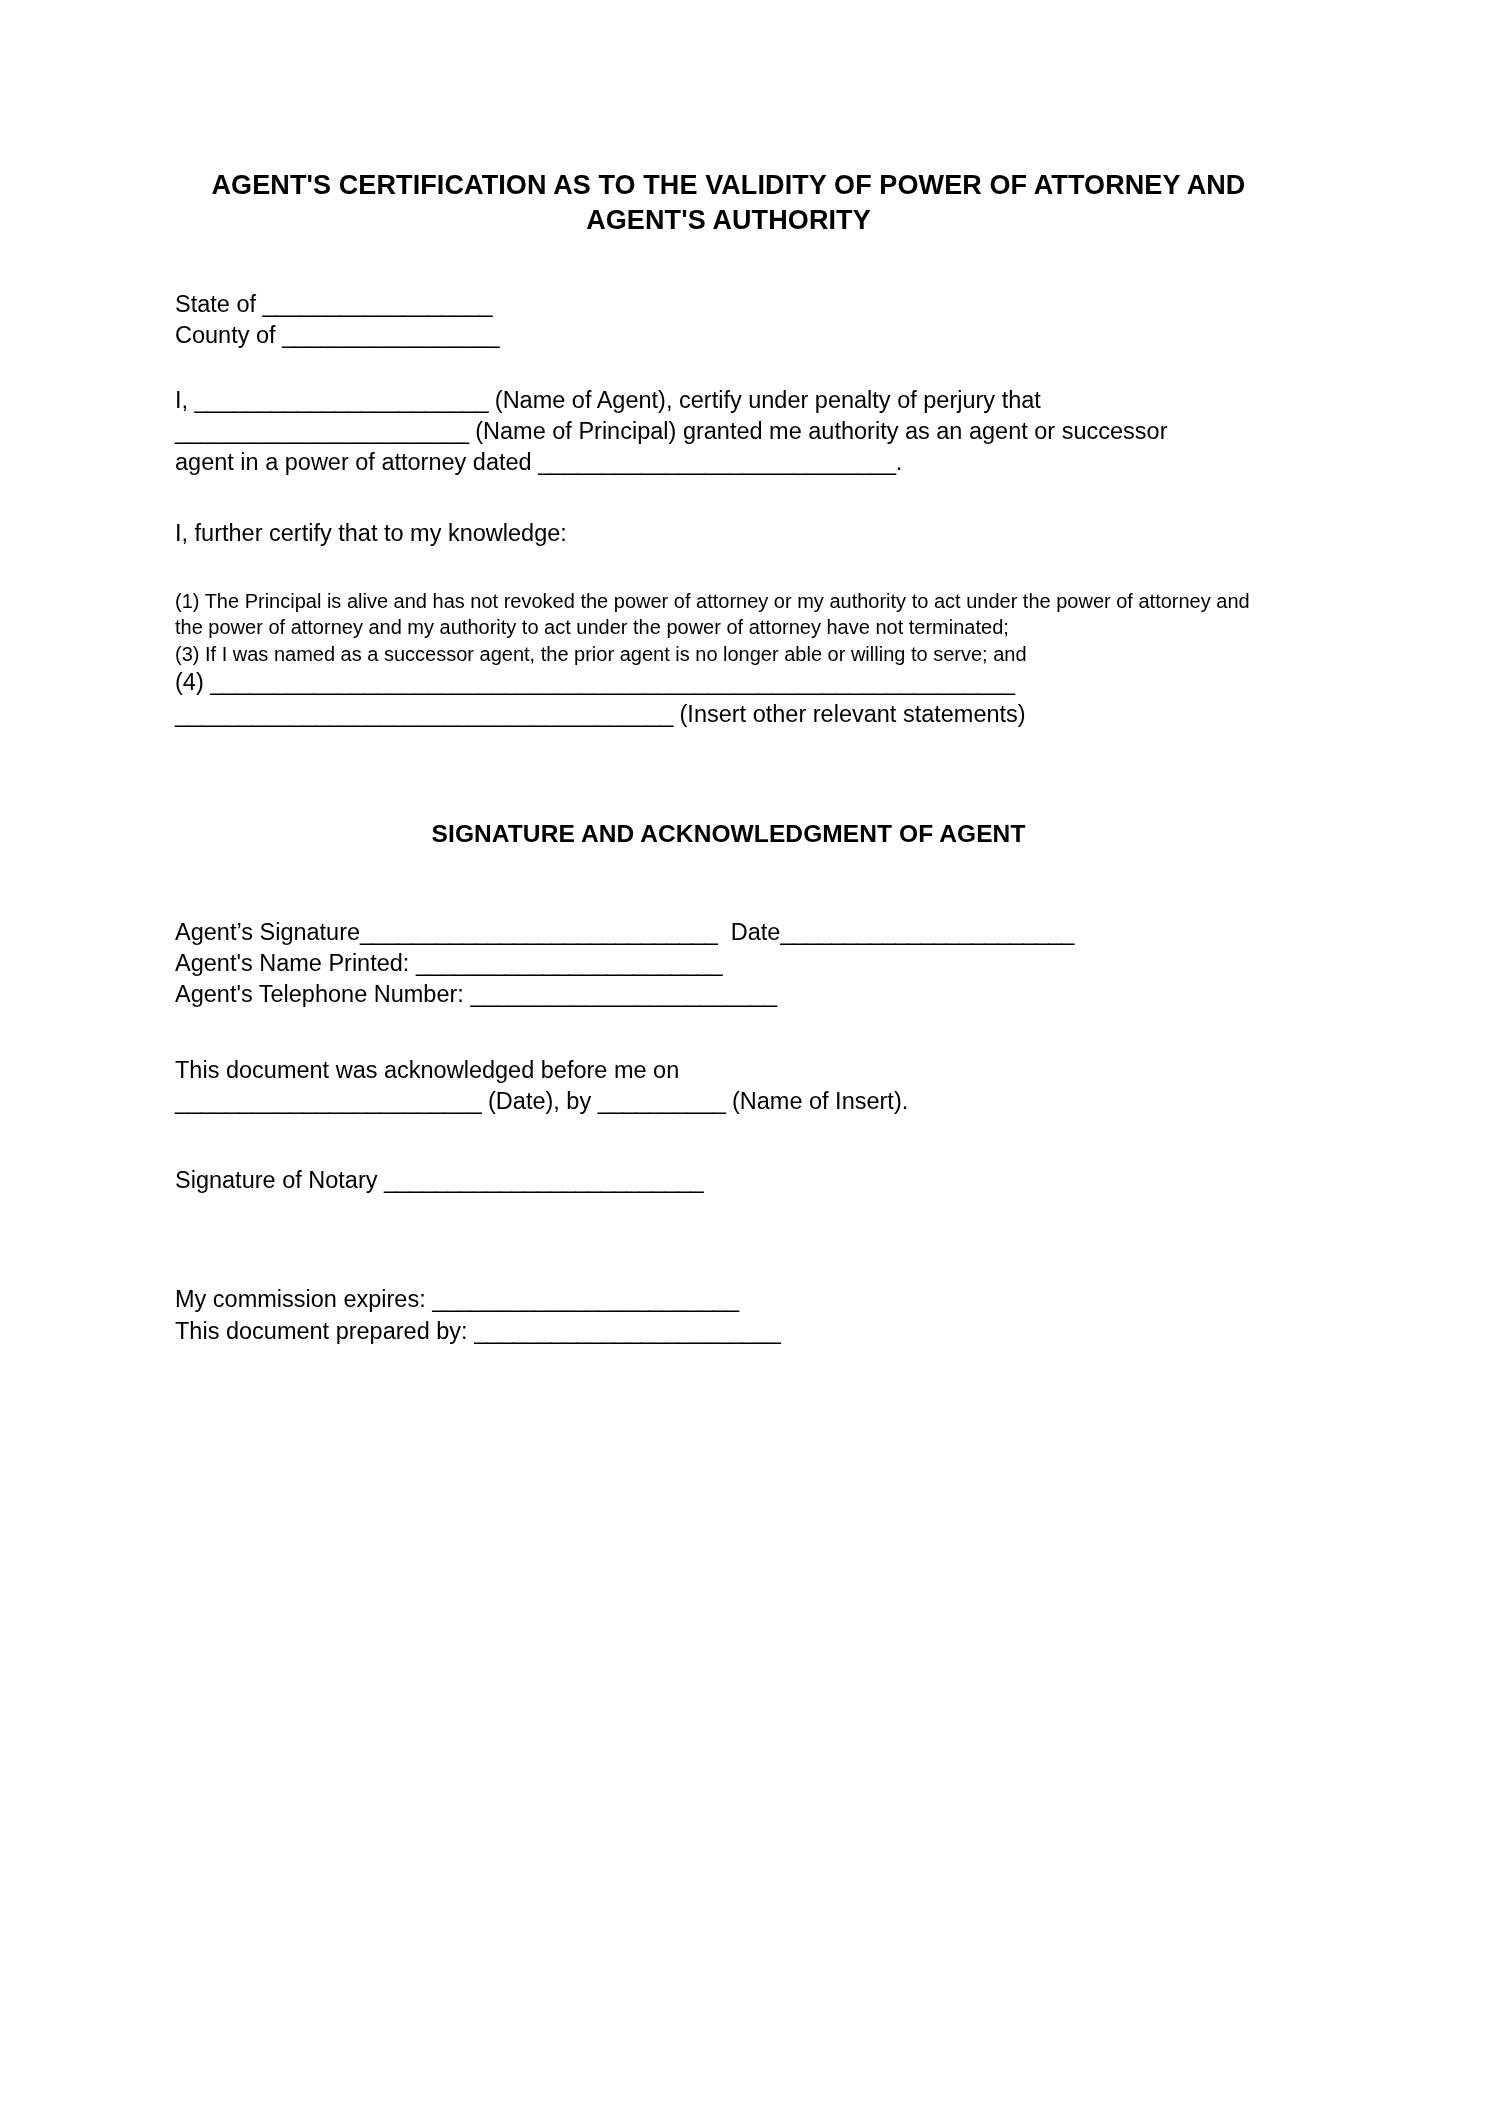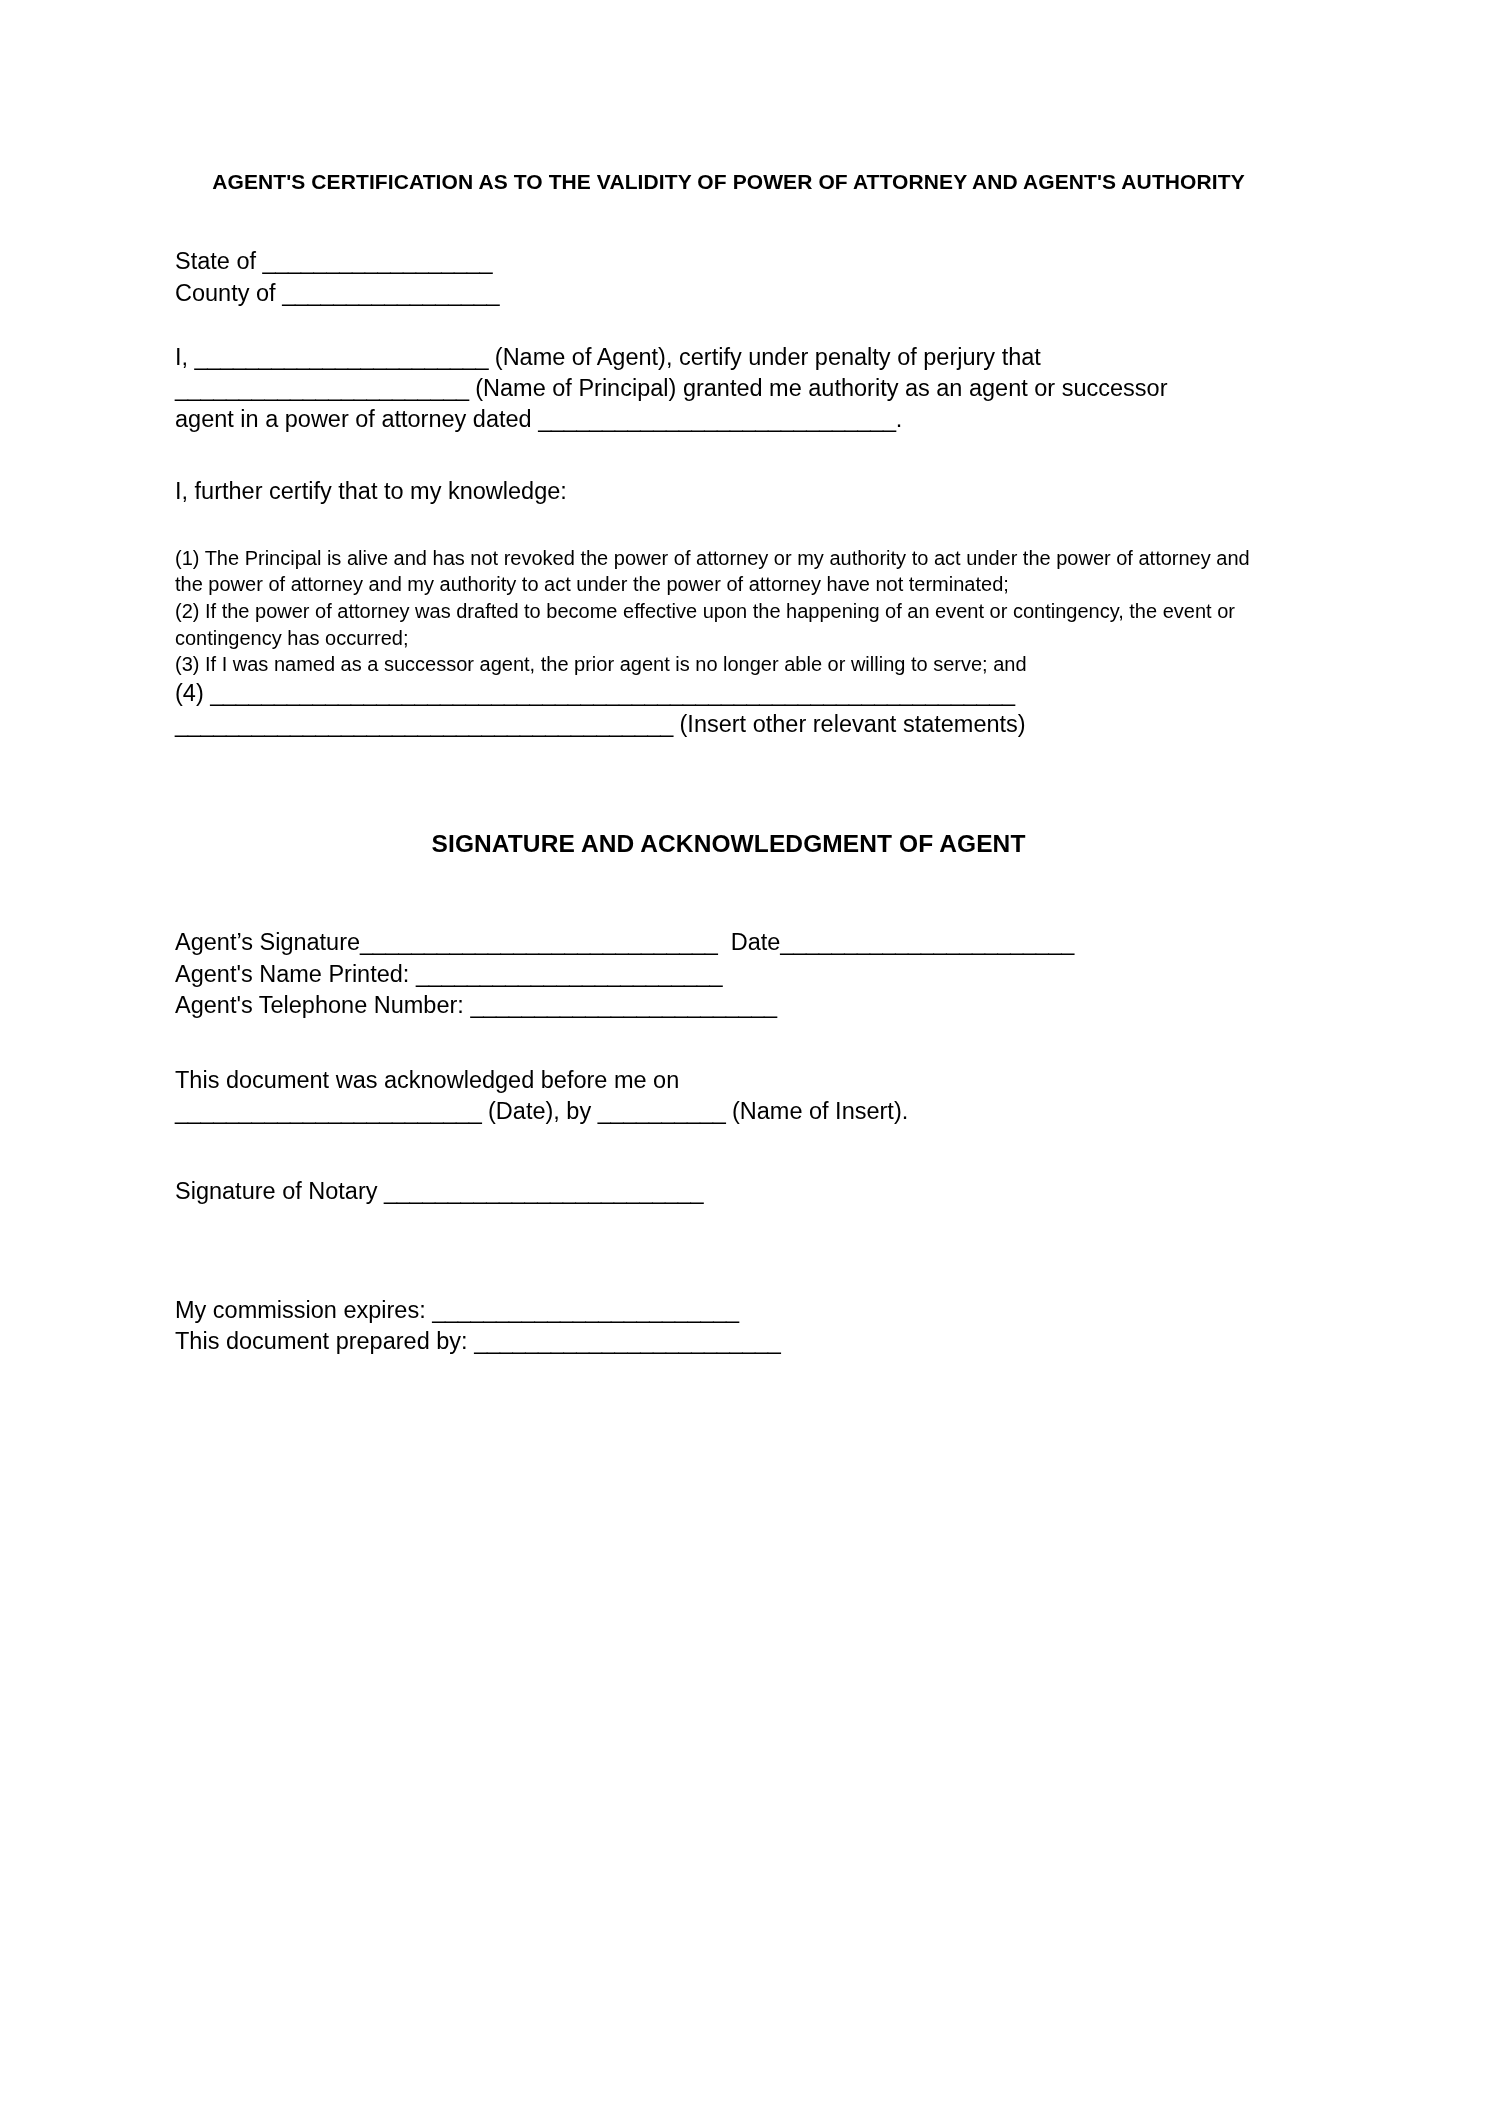--- a/index.html
+++ b/index.html
@@ -23,21 +23,21 @@
   }
   .content {
     position: absolute;
     left: 175px;
     top: 168px;
     width: 1107px;
   }
 
   
   .doc-title {
-    font-size: 21px;
+    font-size: 27px;
     font-weight: bold;
     line-height: 1.30;
     text-align: center;
     letter-spacing: 0.1px;
     margin: 0 0 0 0;
     padding: 0 22px;
   }
   .section-title {
     font-size: 24.5px;
     font-weight: bold;
@@ -97,21 +97,20 @@
     </div>
 
     <div class="gap-2"></div>
 
     <p class="line">I, further certify that to my knowledge:</p>
 
     <div class="gap-3"></div>
 
     <div>
       <p class="para">(1) The Principal is alive and has not revoked the power of attorney or my authority to act under the power of attorney and the power of attorney and my authority to act under the power of attorney have not terminated;</p>
-      <p class="para">(2) If the power of attorney was drafted to become effective upon the happening of an event or contingency, the event or contingency has occurred;</p>
       <p class="para">(3) If I was named as a successor agent, the prior agent is no longer able or willing to serve; and</p>
       <p class="line"><span>(4) </span><span class="u">_______________________________________________________________</span></p>
       <p class="line"><span class="u">_______________________________________</span><span> (Insert other relevant statements)</span></p>
     </div>
 
     <div class="gap-sec"></div>
 
     <h2 class="section-title">SIGNATURE AND ACKNOWLEDGMENT OF AGENT</h2>
 
     <div class="gap-sec2"></div>

